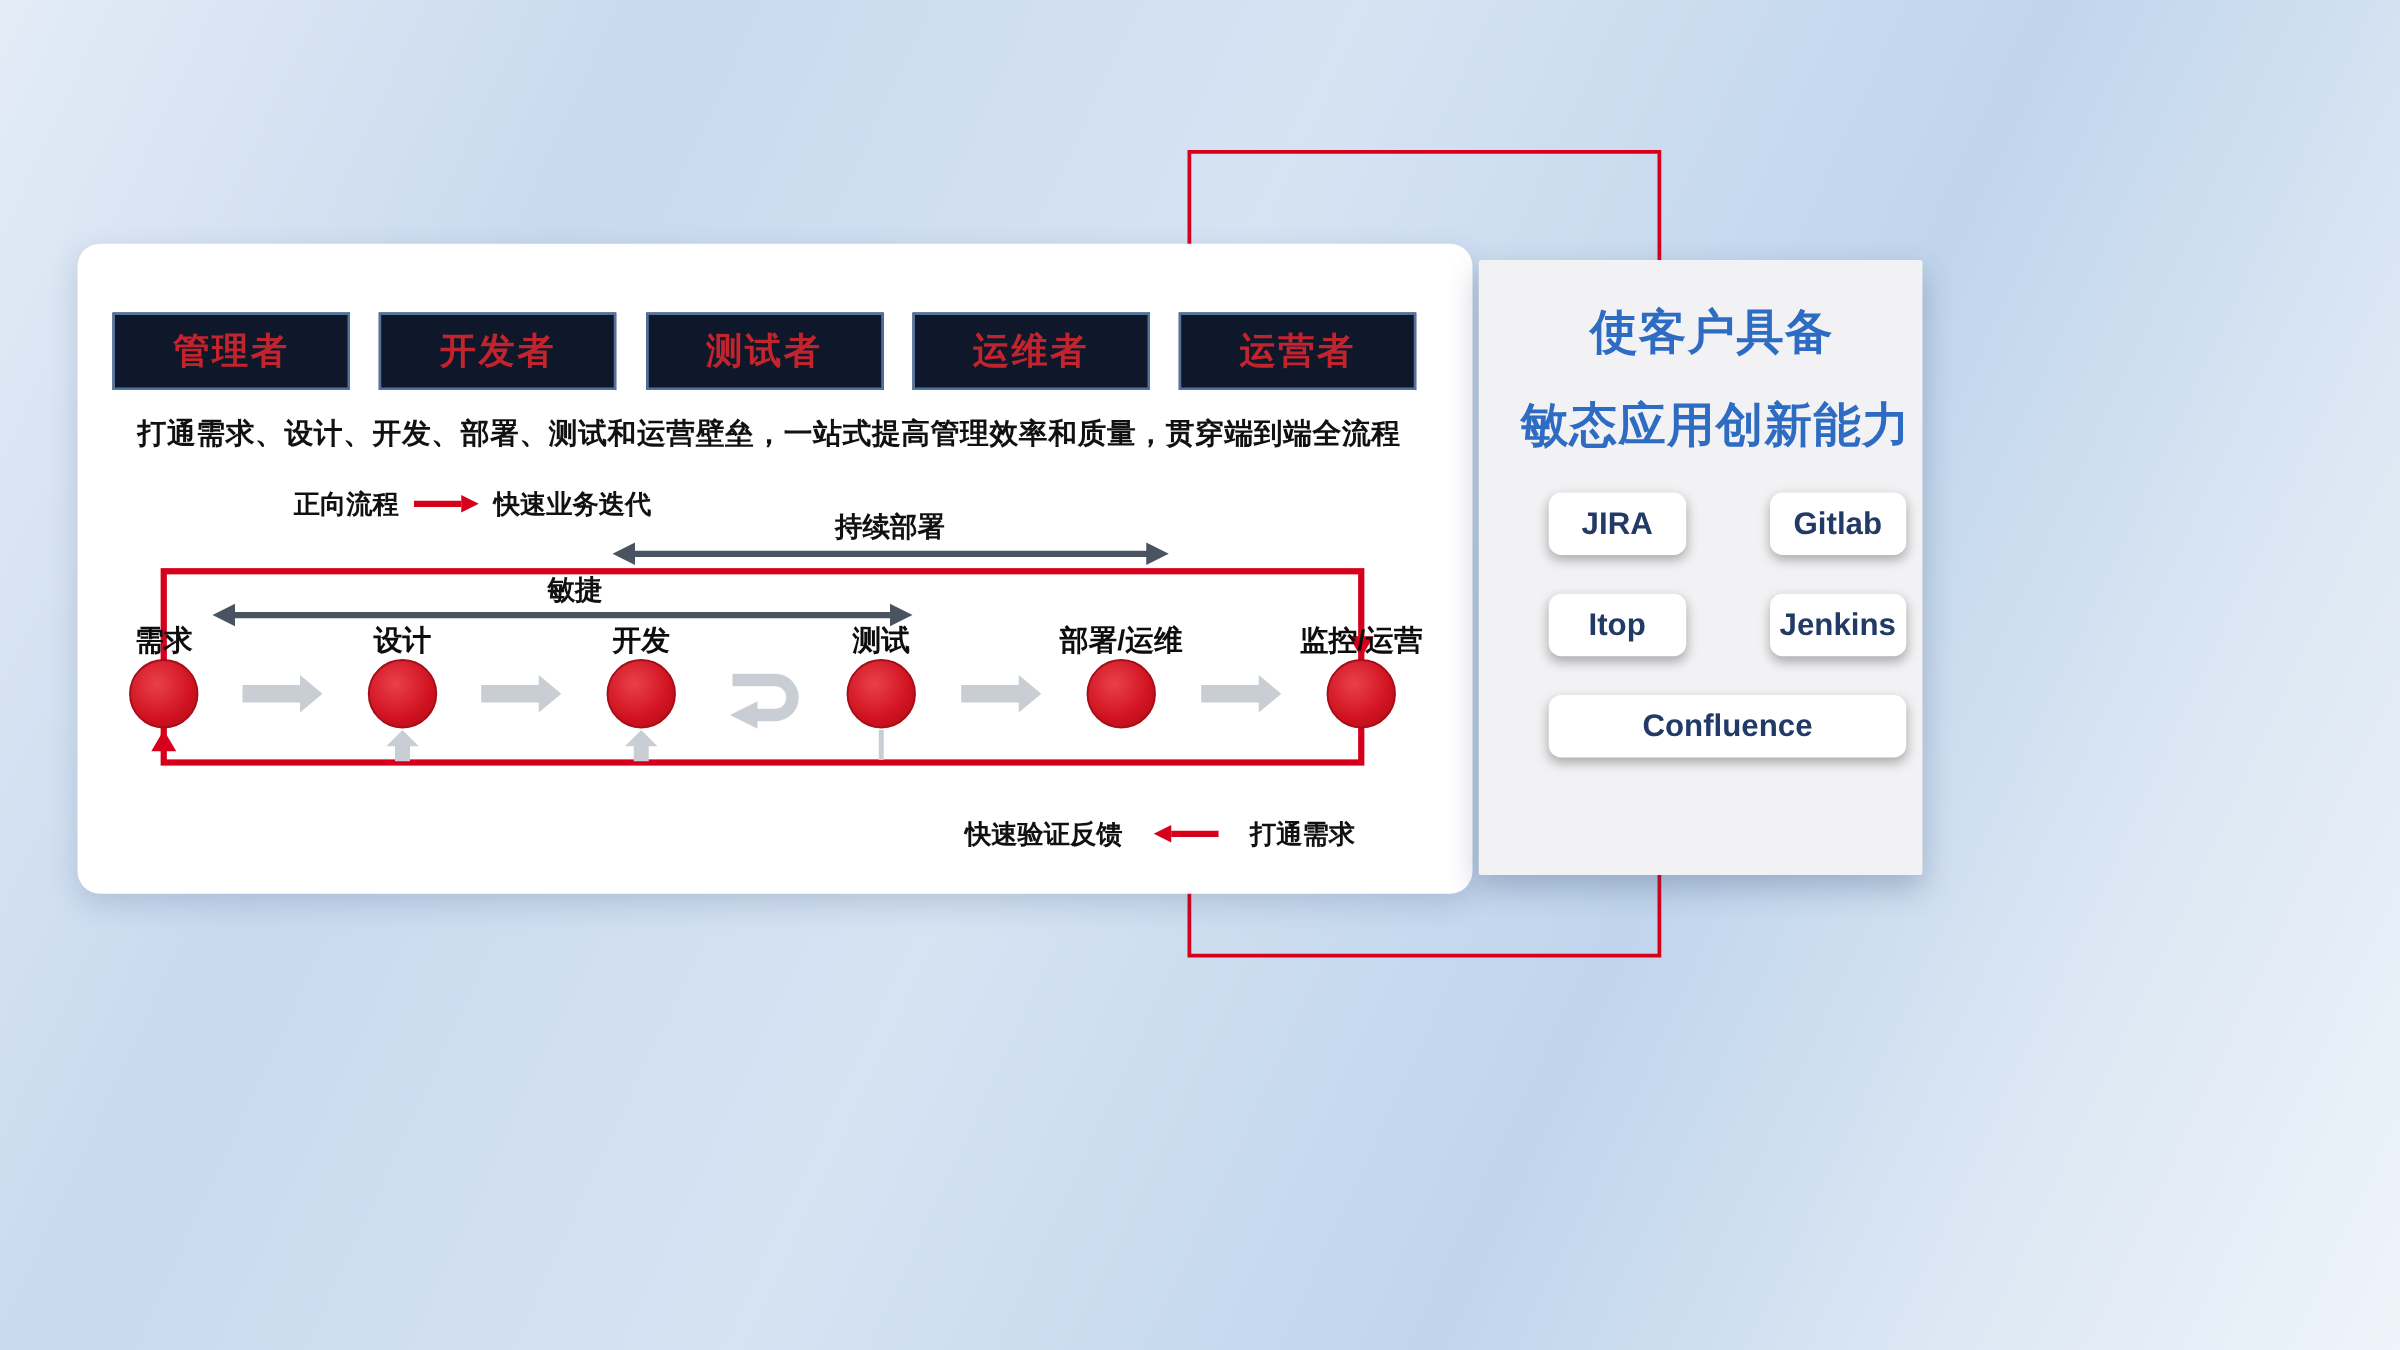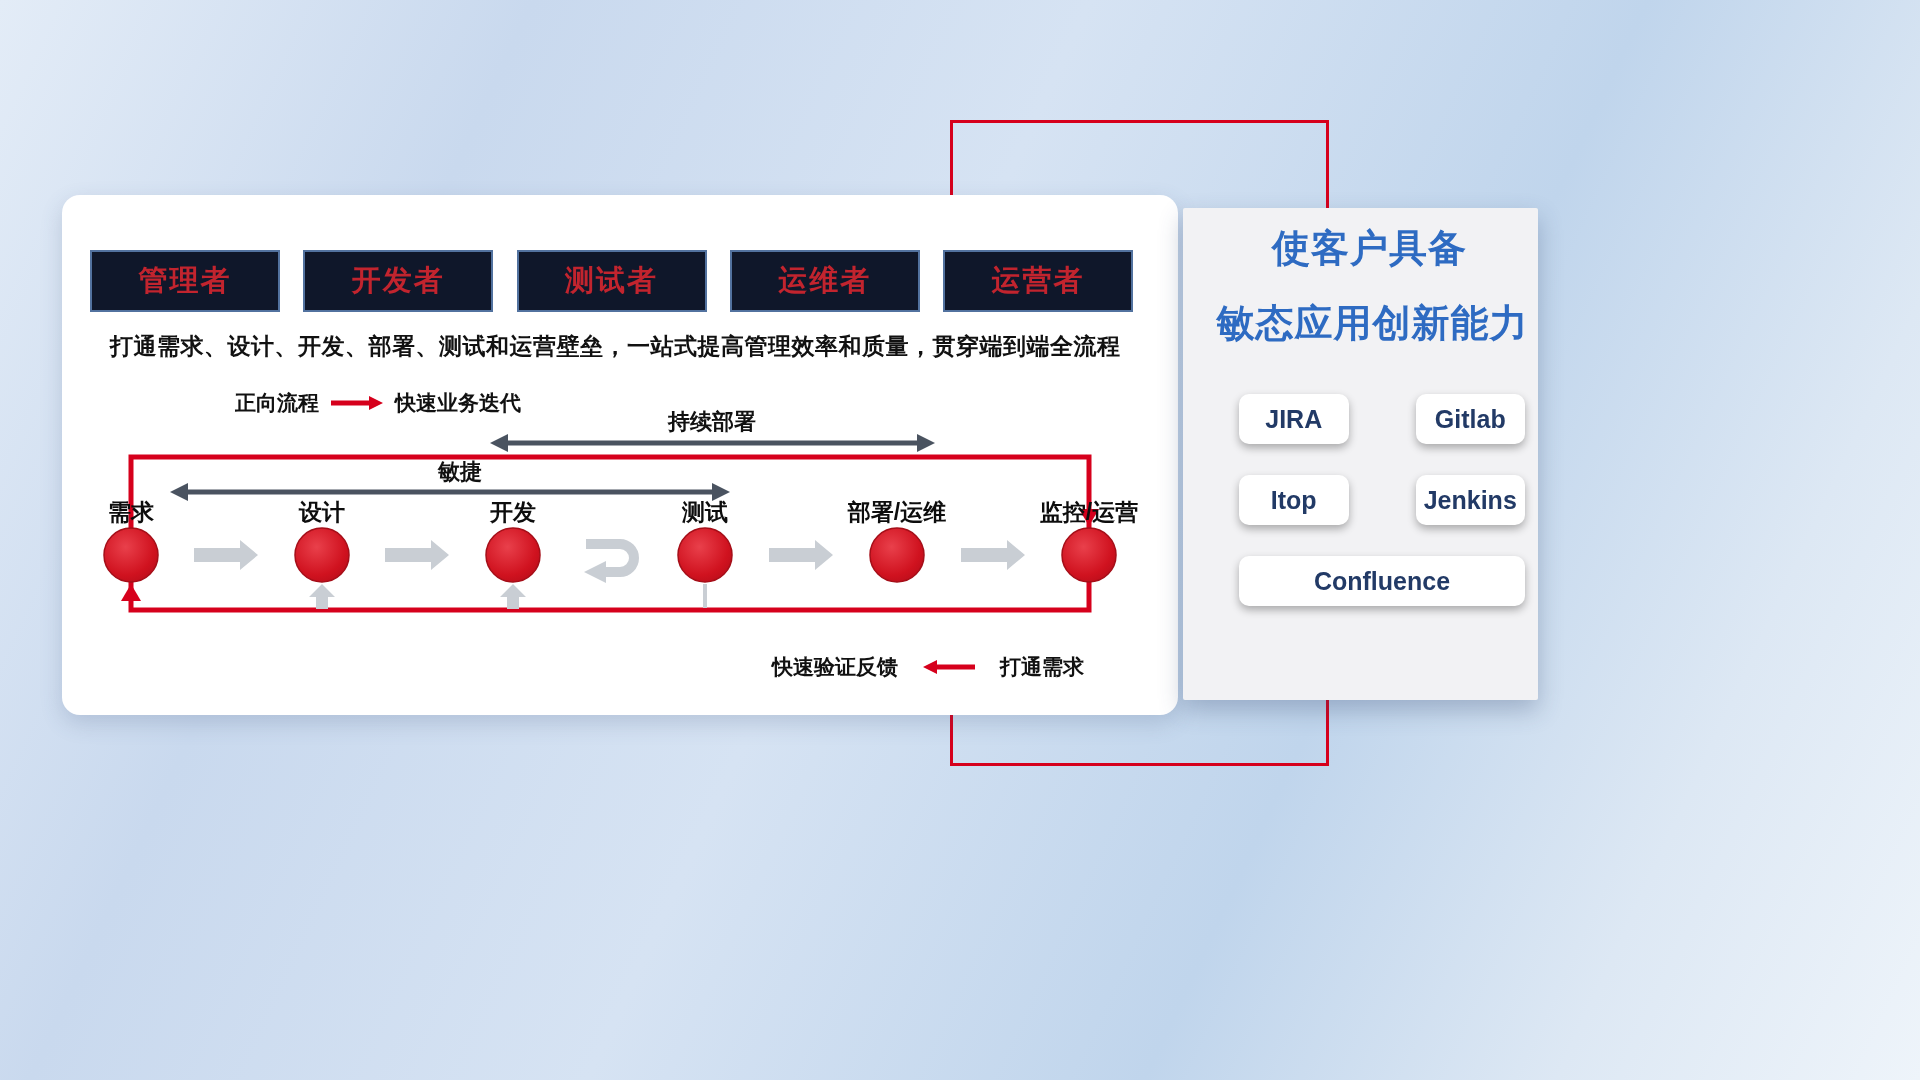--- a/index.html
+++ b/index.html
@@ -57,21 +57,21 @@
   
   .right-panel{
     position:absolute;left:1183px;top:208px;width:355px;height:492px;
     background:#f2f2f4;z-index:3;border-radius:2px;
     box-shadow:0 10px 24px rgba(50,70,110,.30);
   }
   .panel-title{
     text-align:center;font-weight:bold;color:var(--title-blue,#2e6bc2);
     font-size:38px;letter-spacing:1px;
   }
-  .panel-title.line1{margin-top:15px;padding-left:18px;}
+  .panel-title.line1{margin-top:32px;padding-left:18px;}
   .panel-title.line2{margin-top:24px;padding-left:24px;}
   .tools{
     position:absolute;left:13px;top:186px;width:329px;
     display:grid;grid-template-columns:1fr 1fr;column-gap:24px;row-gap:31px;
   }
   .tool{
     height:50px;background:#ffffff;border-radius:10px;
     box-shadow:0 4px 9px rgba(0,0,0,.30);
     display:flex;align-items:center;justify-content:center;
     font-size:25px;font-weight:bold;color:#223a66;margin-left:43px;

